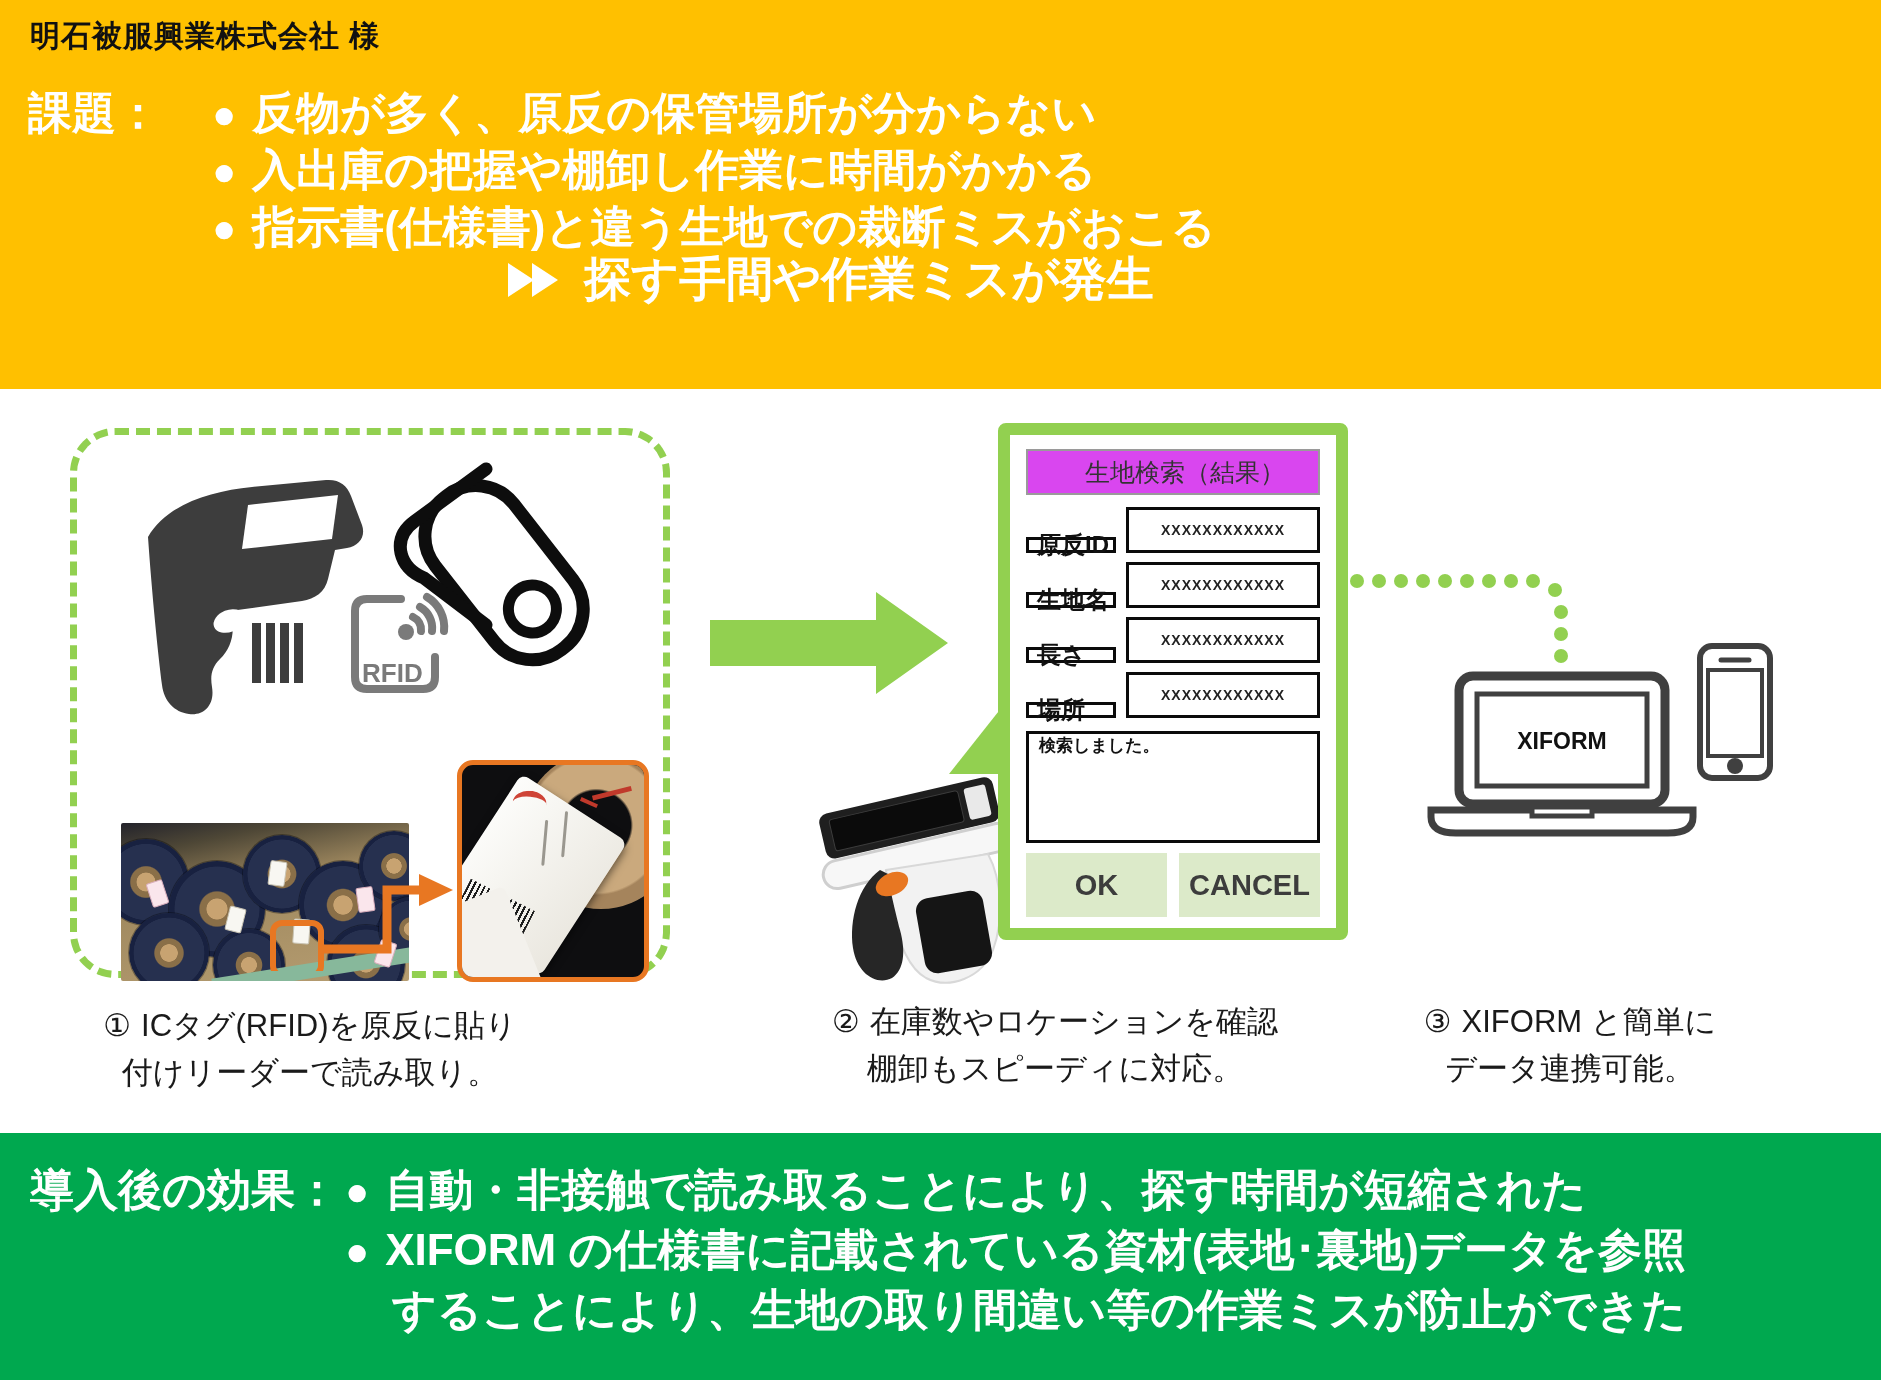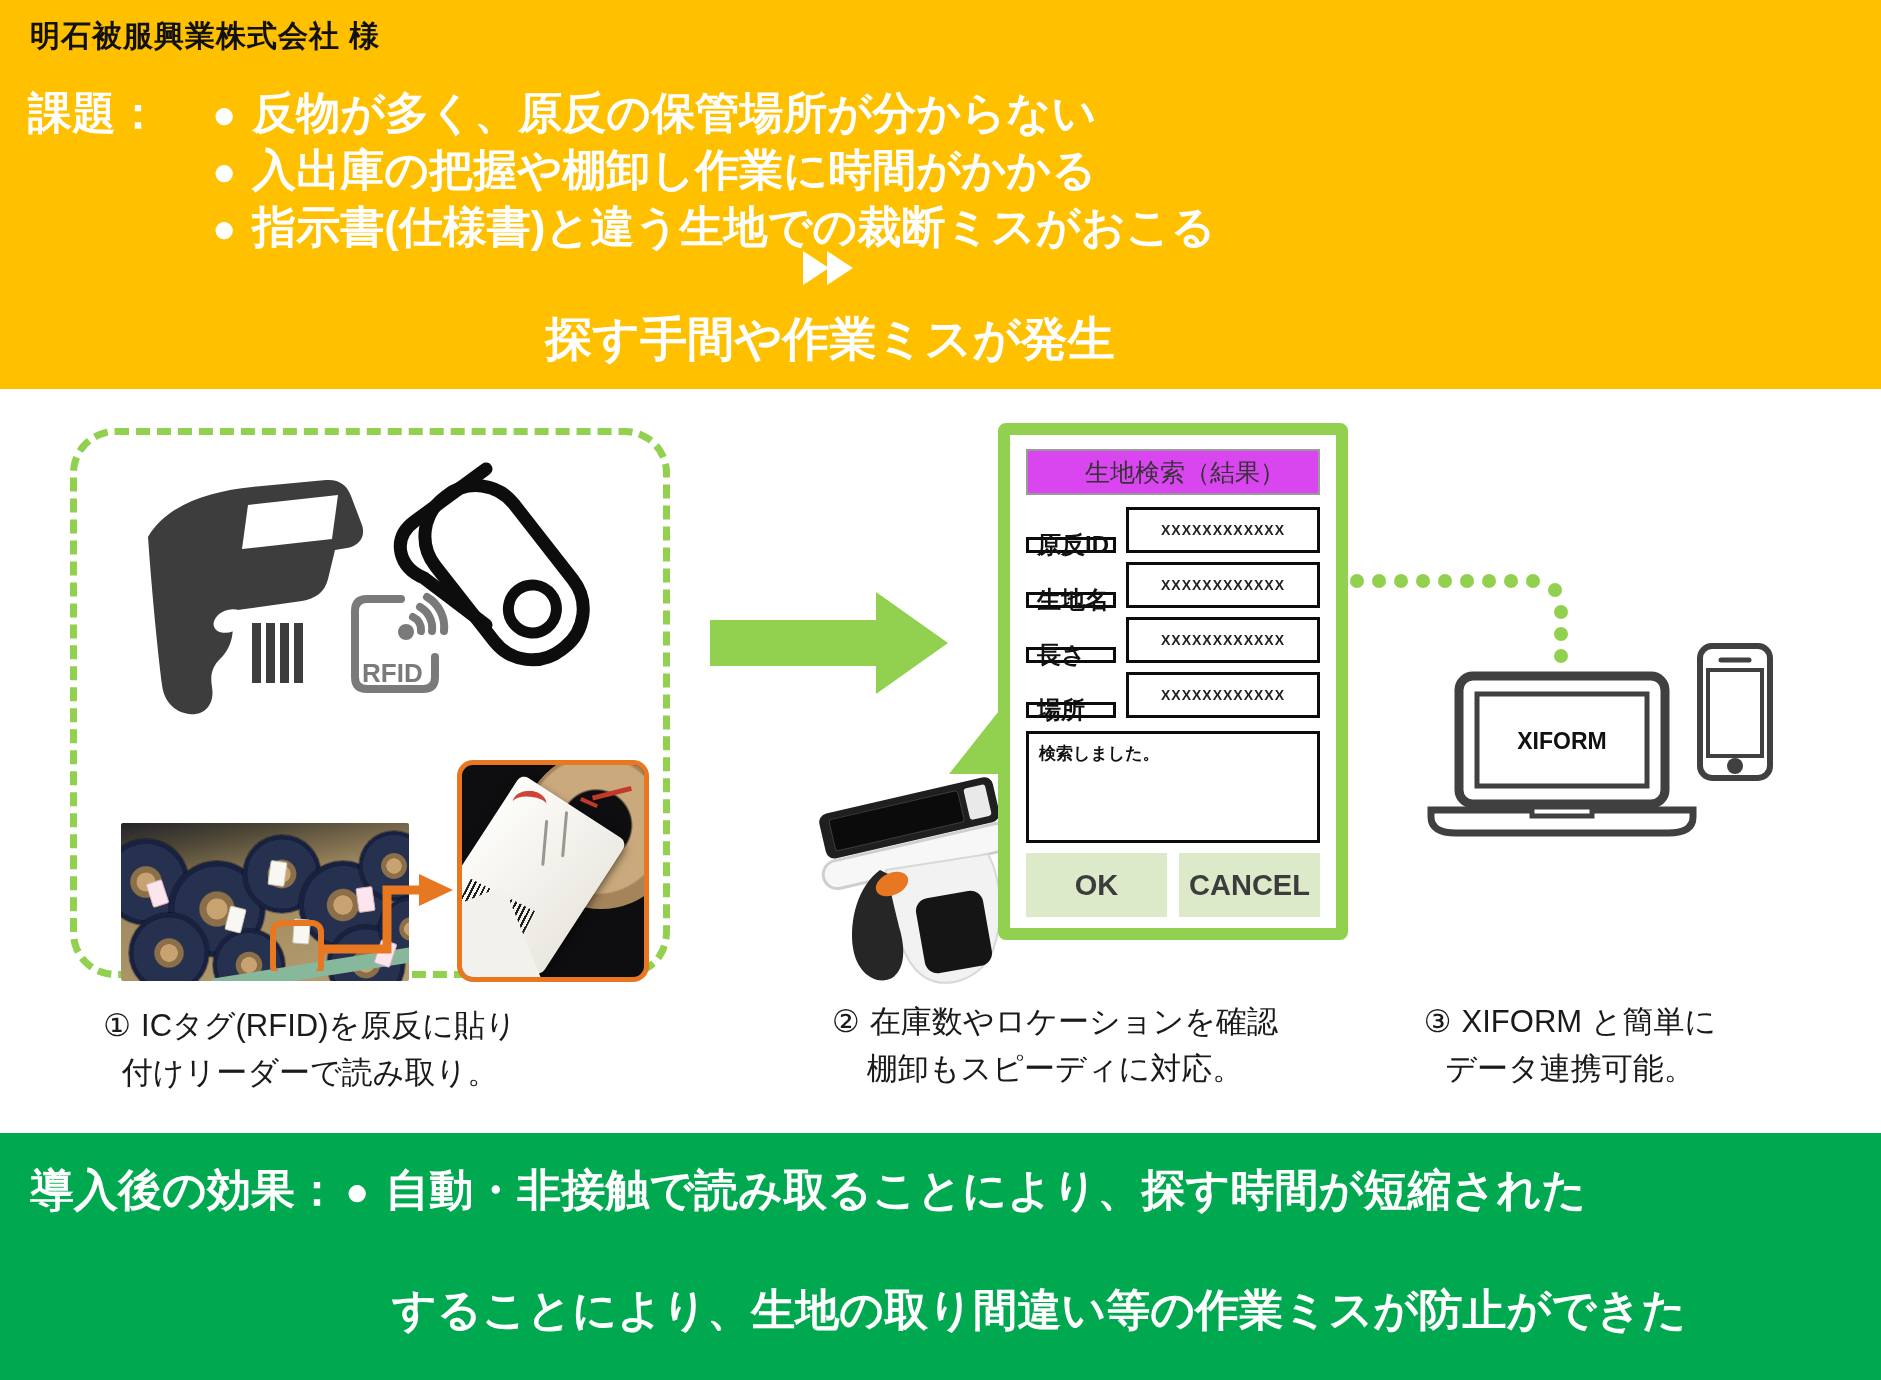--- a/index.html
+++ b/index.html
@@ -7,21 +7,21 @@
           font-family:"Liberation Sans","DejaVu Sans",sans-serif;}
 
   
   .band-yellow{position:absolute;left:0;top:0;width:100%;height:389px;background:var(--yellow,#FFC000);}
   .company{position:absolute;left:30px;top:16px;font-size:30px;font-weight:700;color:#111;letter-spacing:1px;}
   .h-label{position:absolute;left:28px;top:84px;font-size:44px;font-weight:700;color:#fff;}
   .h-bullet{position:absolute;left:212px;font-size:44px;font-weight:700;color:#fff;white-space:nowrap;}
   .h-bullet .bdot{margin-right:16px;font-size:40px;}
   .b1{top:84px}.b2{top:141px}.b3{top:198px}
   .h-conclusion{position:absolute;left:330px;top:248px;width:1000px;display:flex;align-items:center;
-                justify-content:center;gap:20px;font-size:47px;font-weight:700;color:#fff;white-space:nowrap;flex-direction:column;}
+                justify-content:center;gap:20px;font-size:47px;font-weight:700;color:#fff;white-space:nowrap;}
 
   
   .band-green{position:absolute;left:0;top:1133px;width:100%;height:247px;background:var(--green-dark,#00A84F);}
   .f-label{position:absolute;left:30px;top:28px;font-size:44px;font-weight:700;color:#fff;white-space:nowrap;}
   .f-line{position:absolute;font-size:44px;font-weight:700;color:#fff;white-space:nowrap;}
   .f-line .bdot{margin-right:16px;font-size:40px;}
   .f1{left:345px;top:28px}.f2{left:345px;top:88px}.f3{left:392px;top:148px}
 
   
   .dashed-box{position:absolute;left:70px;top:428px;width:600px;height:550px;box-sizing:border-box;
@@ -57,21 +57,21 @@
   .panel{position:absolute;left:998px;top:423px;width:350px;height:517px;box-sizing:border-box;background:#fff;
     border:12px solid var(--green-light,#92D050);border-radius:8px;padding:14px 16px;display:flex;flex-direction:column;}
   .panel-title{height:42px;flex:none;background:#d946ef;border:2px solid #9a9a9a;display:flex;align-items:center;
     justify-content:center;font-size:25px;font-weight:400;color:#333;margin-bottom:12px;padding-left:24px;}
   .prow{display:flex;gap:10px;margin-bottom:9px;height:46px;flex:none;}
   .plabel{width:90px;flex:none;border:3px solid #0b0b0b;display:flex;align-items:center;padding-left:8px;
     font-size:24px;font-weight:700;color:#111;box-sizing:border-box;margin-top:30px;}
   .pvalue{flex:1;border:3px solid #0b0b0b;display:flex;align-items:center;justify-content:center;
     font-size:14px;font-weight:700;color:#222;letter-spacing:1px;box-sizing:border-box;}
   .pmsg{border:3px solid #0b0b0b;height:112px;flex:none;margin:4px 0 10px;font-size:17px;font-weight:700;
-    color:#111;padding:8px 10px;box-sizing:border-box;}
+    color:#111;padding:0 10px;box-sizing:border-box;}
   .pbtns{display:flex;gap:12px;height:64px;flex:none;}
   .pbtn{flex:1;background:var(--green-pale,#DCEAC9);display:flex;align-items:center;justify-content:center;
     font-size:29px;font-weight:700;color:#3c3c3c;cursor:pointer;}
 
   
   .caption{position:absolute;text-align:center;font-size:31px;line-height:47px;color:#1a1a1a;}
   .cap1{left:80px;top:1002px;width:460px;}
   .cap2{left:770px;top:998px;width:570px;}
   .cap3{left:1360px;top:998px;width:420px;}
   .cnum{margin-right:10px;}
@@ -269,16 +269,19 @@
   <div class="caption cap3">
     <div><span class="cnum">③</span><span>XIFORM と簡単に</span></div>
     <div>データ連携可能。</div>
   </div>
 
   <footer class="band-green">
     <div class="f-label">導入後の効果：</div>
     <div class="f-line f1">
       <span class="bdot">●</span><span>自動・非接触で読み取ることにより、探す時間が短縮された</span>
     </div>
+    <div class="f-line f2">
+      <span class="bdot">●</span><span>XIFORM の仕様書に記載されている資材(表地･裏地)データを参照</span>
+    </div>
     <div class="f-line f3">することにより、生地の取り間違い等の作業ミスが防止ができた</div>
   </footer>
 
 </div>
 
 </body></html>

